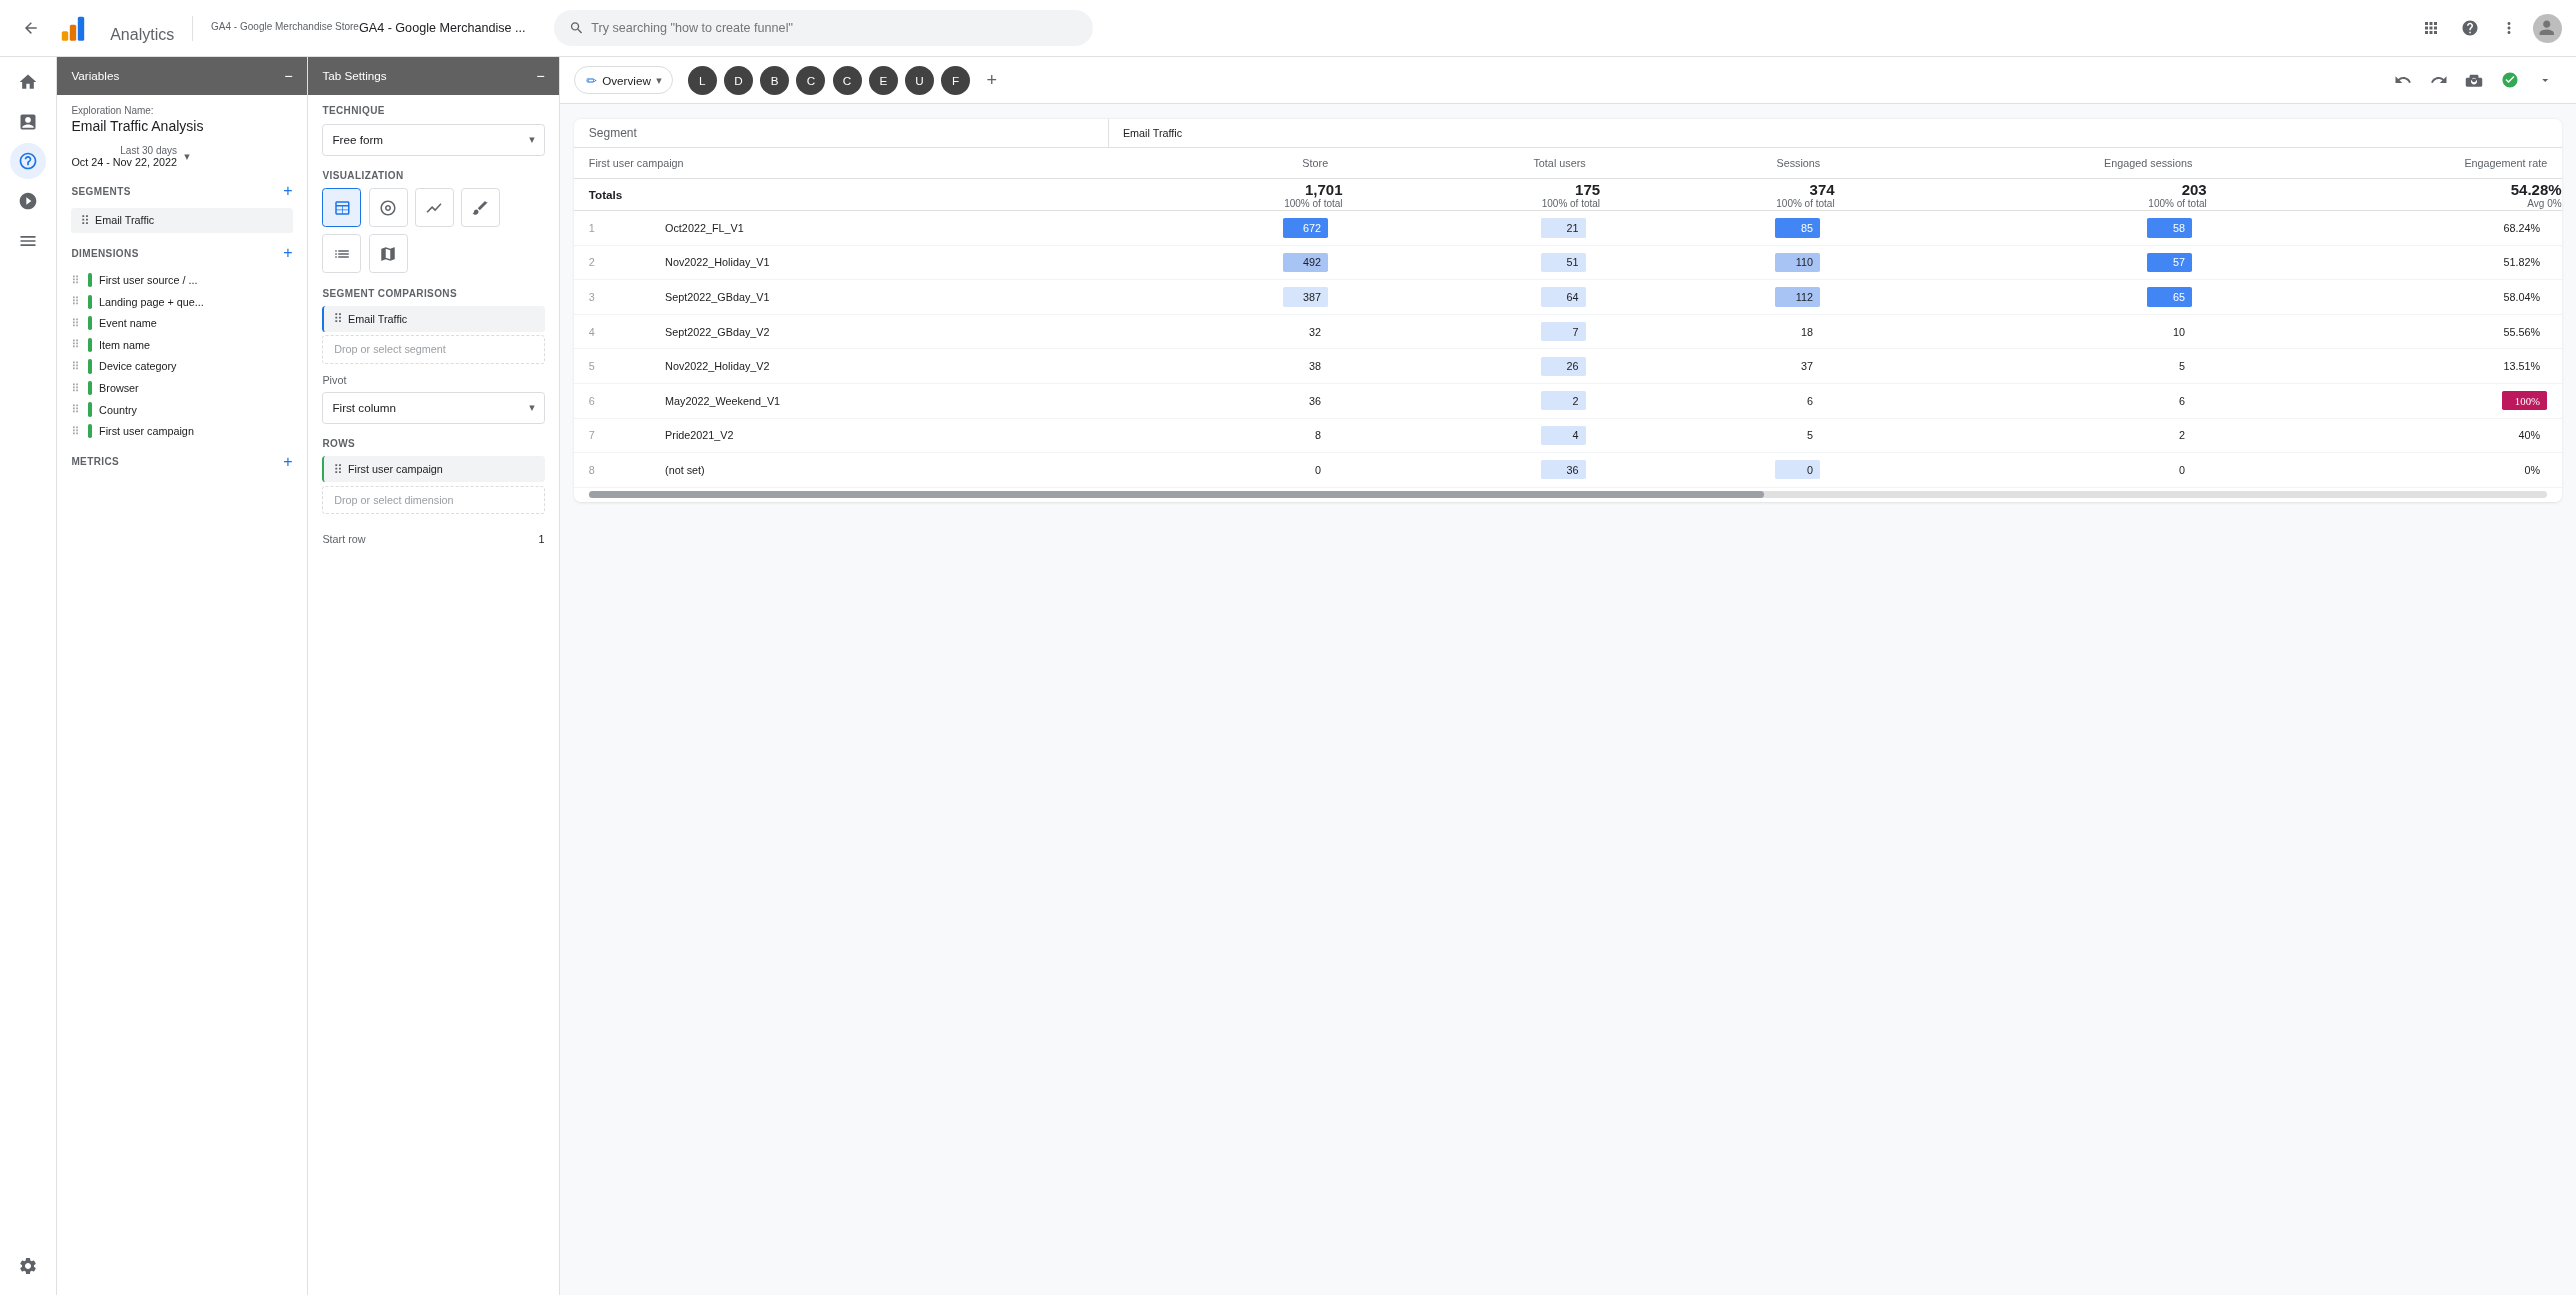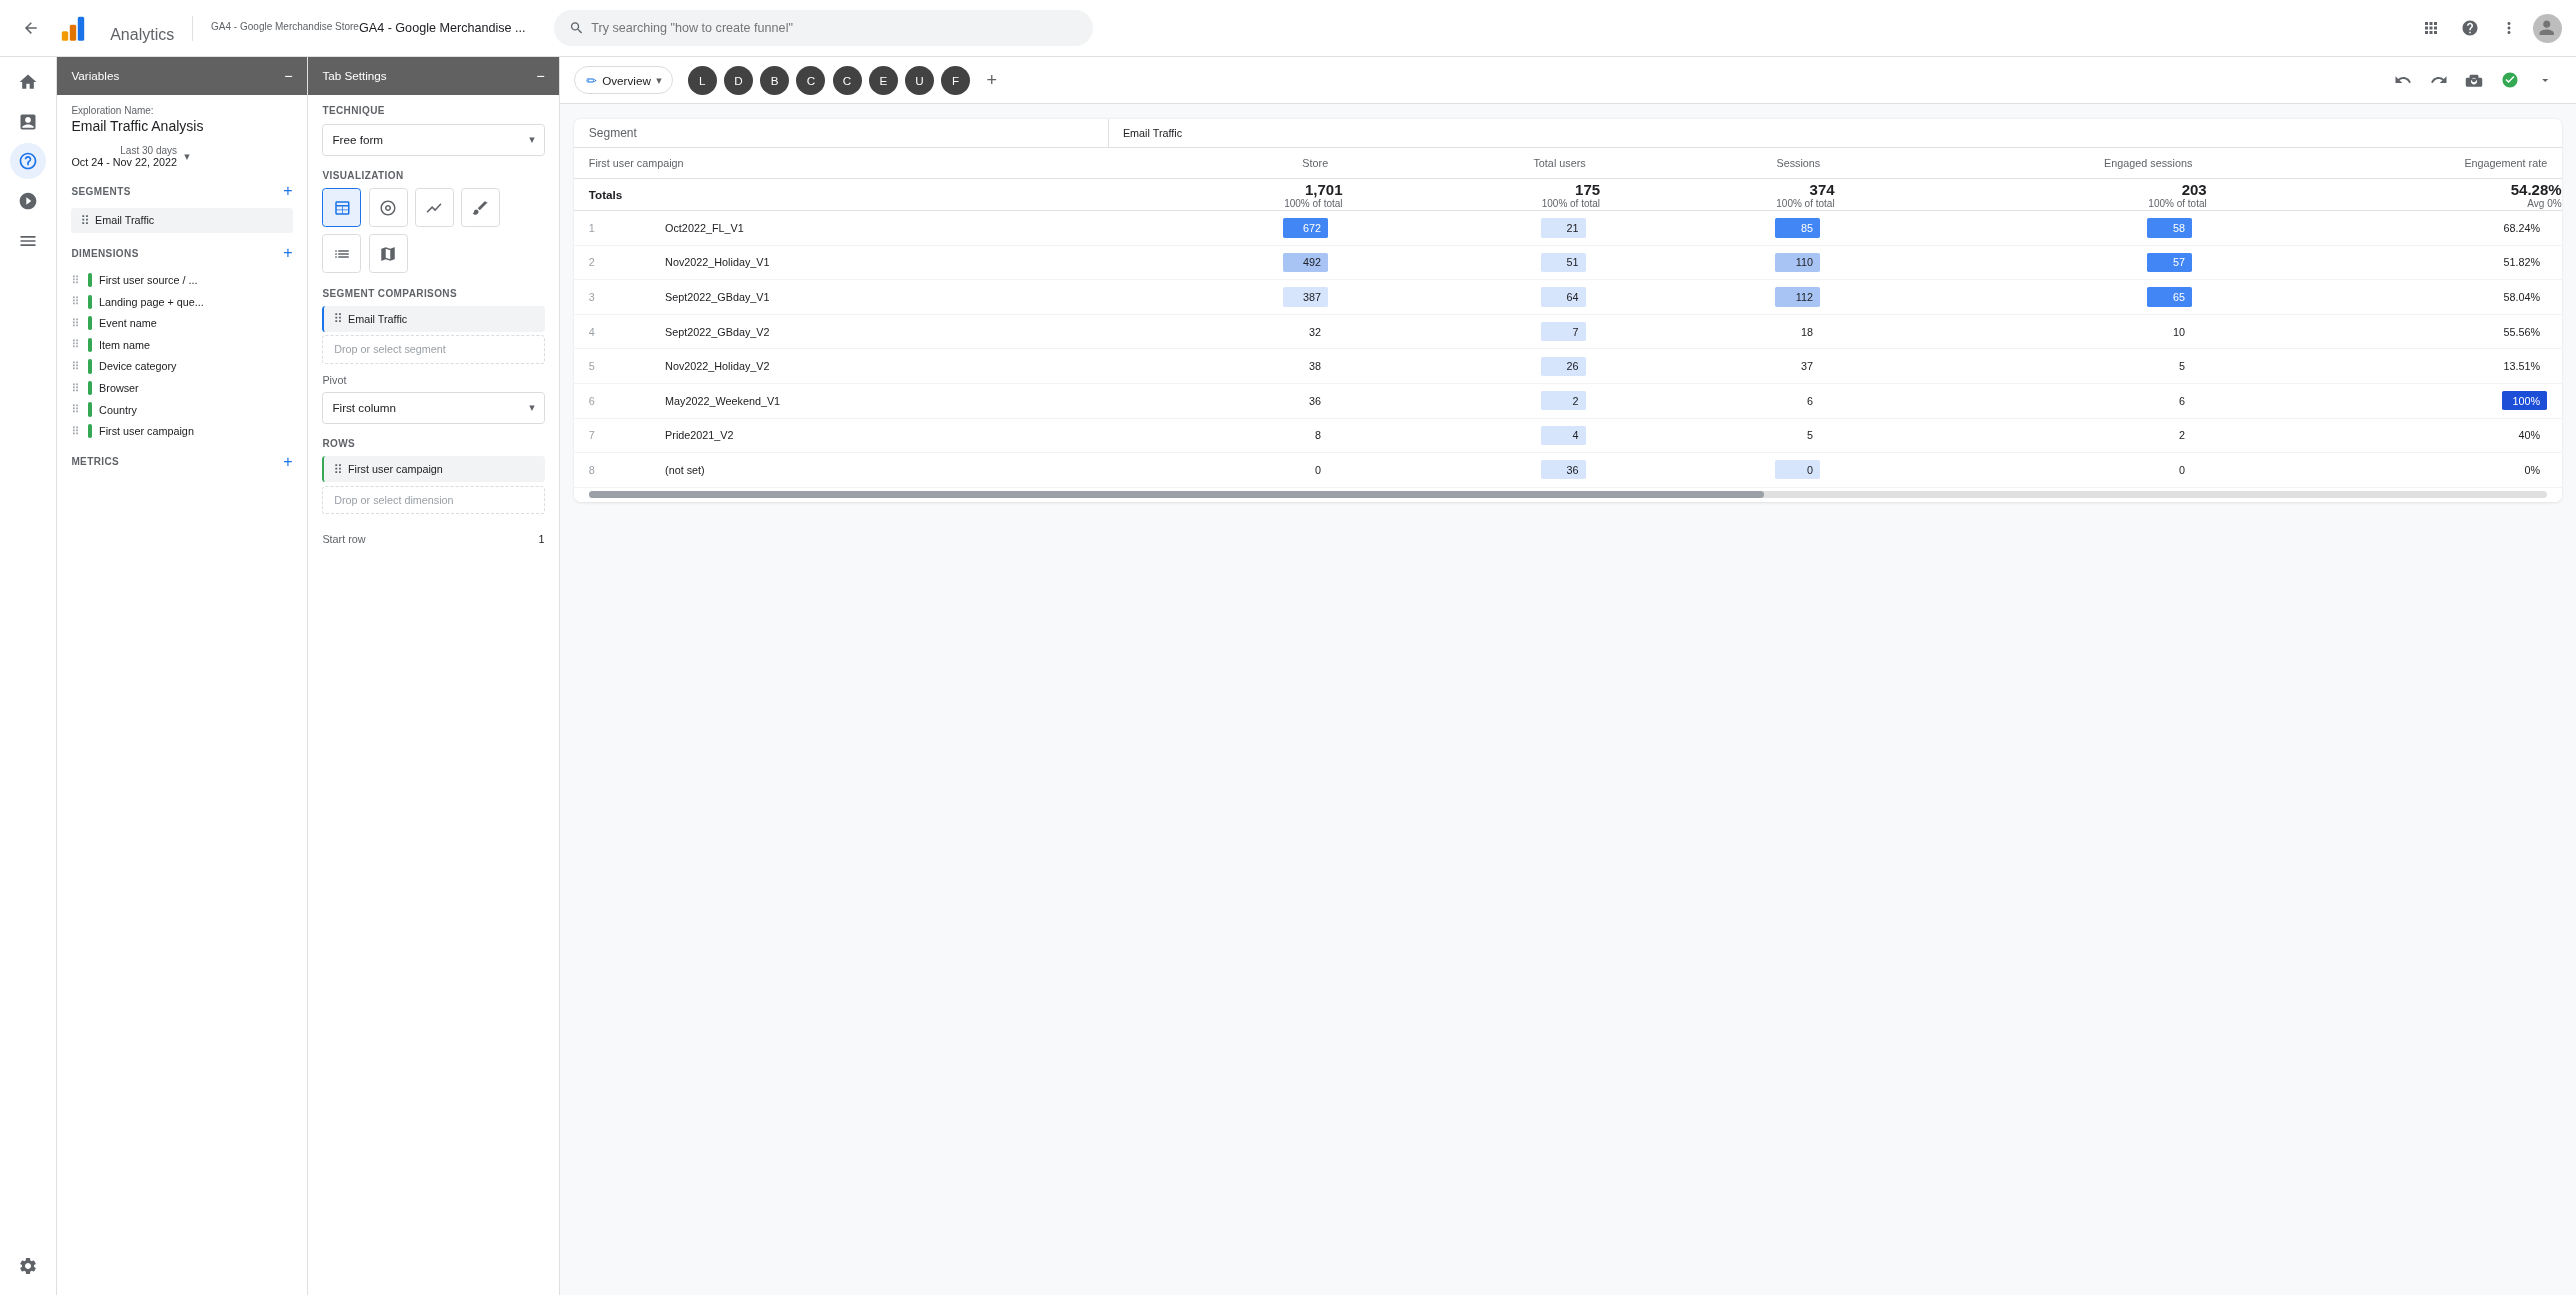--- a/index.html
+++ b/index.html
@@ -102,21 +102,21 @@
     .data-table tbody td.left { text-align: left; }
     .totals-row td { font-weight: 600; font-size: 11.7px; border-bottom: 1.8px solid #e0e0e0; }
     .totals-cell { display: flex; flex-direction: column; align-items: flex-end; }
     .totals-main { font-weight: 600; font-size: 15px; }
     .totals-sub { font-size: 10px; color: #5f6368; font-weight: 400; }
     .heat-cell { border-radius: 1.8px; padding: 3.6px 7.2px; display: inline-block; min-width: 45px; text-align: right; }
     .heat-high { background: #4285f4; color: #fff; }
     .heat-med { background: #a8c4f5; color: #202124; }
     .heat-low { background: #d6e4fc; color: #202124; }
     .heat-none { background: transparent; color: #202124; }
-    .heat-full { background: #1d4ed8; color: #fff; }
+    .heat-full { background: #be185d; color: #fff; font-family: Liberation Serif, serif; }
     .campaign-col { font-weight: 400; }
 
     
     .h-scroll-container { padding: 3.6px 14.4px; background: #fff; }
     .h-scroll-track { height: 7.2px; background: #e0e0e0; border-radius: 3.6px; position: relative; }
     .h-scroll-thumb { height: 7.2px; width: 60%; background: #9aa0a6; border-radius: 3.6px; position: absolute; left: 0; }
 
     
     .dropdown-arrow { font-size: 10.8px; color: #5f6368; }
   </style>

